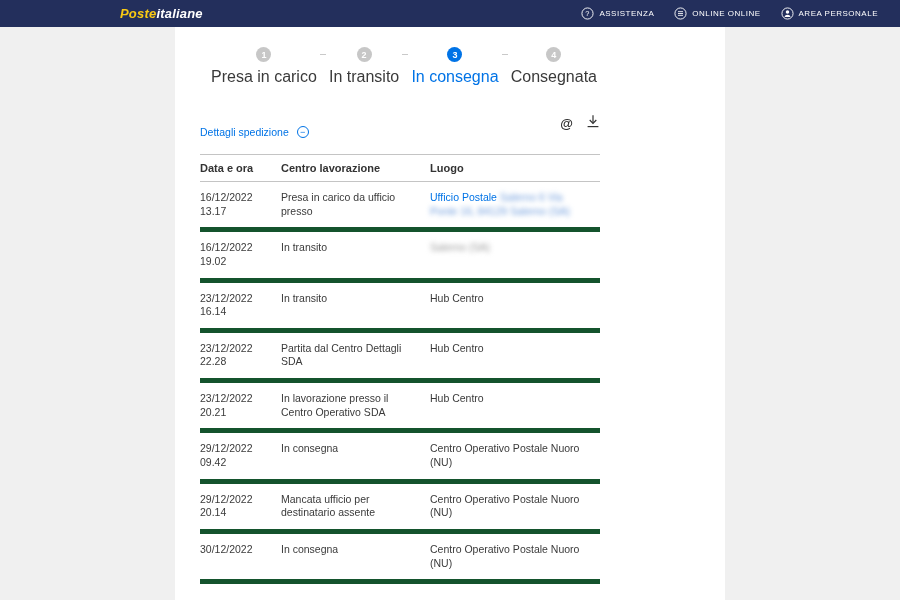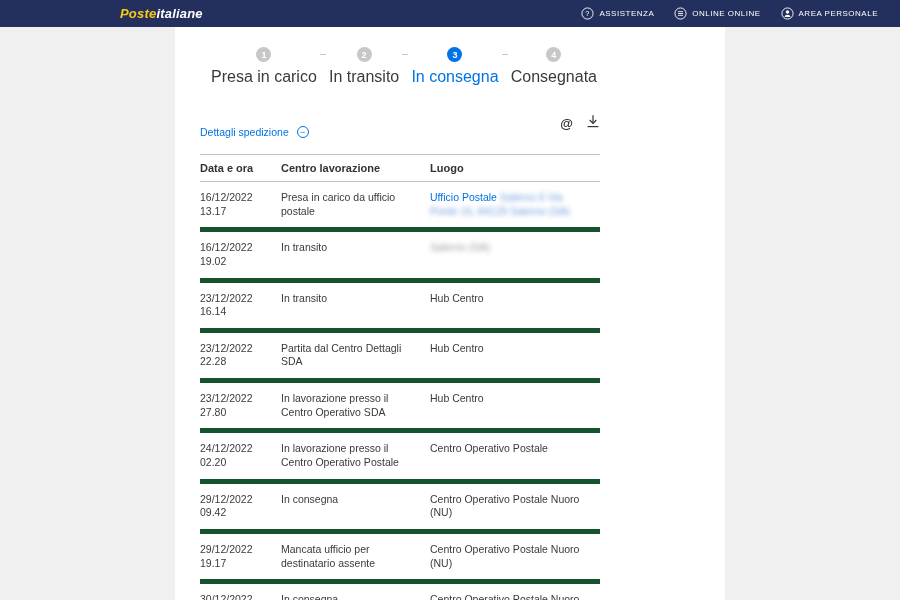--- a/index.html
+++ b/index.html
@@ -151,21 +151,21 @@
             <th>Centro lavorazione</th>
             <th>Luogo</th>
           </tr>
         </thead>
         <tbody id="rows">
             <tr>
               <td>
                 <div>16/12/2022</div>
                 <div>13.17</div>
               </td>
-              <td>Presa in carico da ufficio postale</td>
+              <td>Presa in carico da ufficio presso</td>
               <td><span class="loc-link">Ufficio Postale </span><span class="redacted link">Salerno 6 Via Ponte 16, 84129 Salerno (SA)</span></td>
             </tr>
             <tr>
               <td>
                 <div>16/12/2022</div>
                 <div>19.02</div>
               </td>
               <td>In transito</td>
               <td><span class="redacted">Salerno (SA)</span></td>
             </tr>
@@ -181,45 +181,37 @@
               <td>
                 <div>23/12/2022</div>
                 <div>22.28</div>
               </td>
               <td>Partita dal Centro Dettagli SDA</td>
               <td>Hub Centro</td>
             </tr>
             <tr>
               <td>
                 <div>23/12/2022</div>
-                <div>27.80</div>
+                <div>20.21</div>
               </td>
               <td>In lavorazione presso il Centro Operativo SDA</td>
               <td>Hub Centro</td>
             </tr>
             <tr>
               <td>
-                <div>24/12/2022</div>
-                <div>02.20</div>
-              </td>
-              <td>In lavorazione presso il Centro Operativo Postale</td>
-              <td>Centro Operativo Postale</td>
-            </tr>
-            <tr>
-              <td>
                 <div>29/12/2022</div>
                 <div>09.42</div>
               </td>
               <td>In consegna</td>
               <td>Centro Operativo Postale Nuoro (NU)</td>
             </tr>
             <tr>
               <td>
                 <div>29/12/2022</div>
-                <div>19.17</div>
+                <div>20.14</div>
               </td>
               <td>Mancata ufficio per destinatario assente</td>
               <td>Centro Operativo Postale Nuoro (NU)</td>
             </tr>
             <tr>
               <td>
                 <div>30/12/2022</div>
               </td>
               <td>In consegna</td>
               <td>Centro Operativo Postale Nuoro (NU)</td>

